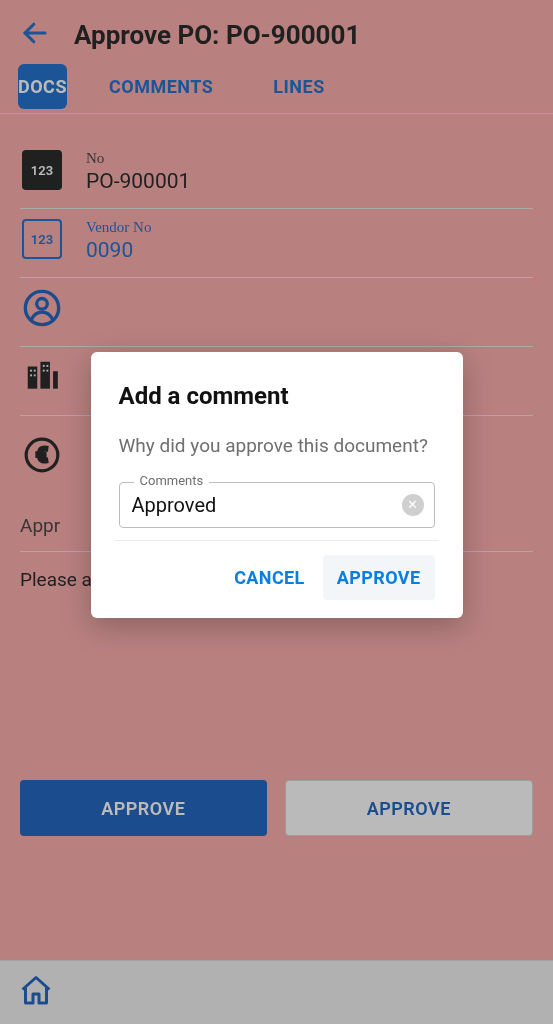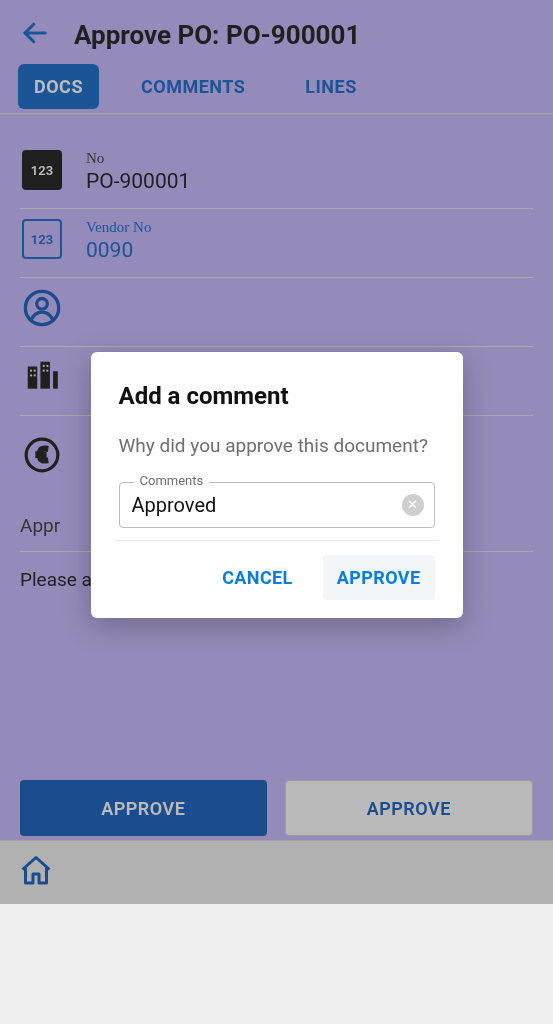--- a/index.html
+++ b/index.html
@@ -1,29 +1,29 @@
 <!DOCTYPE html>
 <html><head>
 <meta charset="utf-8">
 <style>
   * { box-sizing: border-box; margin: 0; padding: 0; font-family: -apple-system, BlinkMacSystemFont, "Segoe UI", Roboto, Arial, sans-serif; }
   html, body { width: 553px; height: 1024px; overflow: hidden; }
   body { background: #f0f0f0; position: relative; }
 
-  .screen { width: 553px; height: 904px; background: #c4b5fd; position: relative; }
+  .screen { width: 553px; height: 1024px; background: #fca5a5; position: relative; }
 
   
   .header { display: flex; align-items: center; padding: 18px 20px 12px 20px; gap: 24px; }
   .back-arrow { color: #0a63c9; }
   .page-title { font-size: 26px; font-weight: 700; color: #111; }
 
   
   .tabs { display: flex; gap: 0; padding: 0 18px 4px 18px; border-bottom: 1px solid #d9d9d9; }
   .tab { flex: 0 0 auto; padding: 12px 18px; font-size: 18px; font-weight: 700; letter-spacing: 0.5px; color: #0a63c9; }
-  .tab.active { background: #0a63c9; color: #fff; border-radius: 6px; padding: 12px 16px; }
+  .tab.active { background: #0a63c9; color: #fff; border-radius: 6px; padding: 12px 0; }
   .tab + .tab { margin-left: 24px; }
 
   
   .content { padding: 26px 20px 0 20px; }
   .row { display: flex; align-items: flex-start; gap: 22px; padding: 10px 0 14px 0; border-bottom: 1px solid #e5e5e5; }
   .row .icon-slot { width: 44px; height: 44px; display: flex; justify-content: center; flex: 0 0 44px; }
   .row .icon-solid { width: 40px; height: 40px; background: #111; color: #fff; display:flex; align-items:center; justify-content:center; border-radius:4px; font-size:13px; font-weight:600;}
   .row .icon-outline { width: 40px; height: 40px; border: 2.5px solid #0a63c9; color: #0a63c9; display:flex; align-items:center; justify-content:center; border-radius:4px; font-size:13px; font-weight:600;}
   .row .fields { flex: 1; }
   .label-sm { font-size: 15px; color: #333; margin-bottom: 2px; font-family: Liberation Serif, serif; }
@@ -50,21 +50,21 @@
 
   
   .dialog { position:absolute; left:50%; transform:translateX(-50%); top:352px; width:372px; background:#fff; border-radius:6px; box-shadow:0 8px 30px rgba(0,0,0,.25); padding:30px 28px 18px 28px; }
   .dialog h2 { font-size:24px; font-weight:700; color:#111; margin-bottom:22px; }
   .dialog .prompt { font-size:19px; color:#6f6f6f; line-height:1.45; margin-bottom:22px; }
   .dialog .field-wrap { position:relative; border:1px solid #bdbdbd; border-radius:4px; padding:10px 40px 10px 12px; margin-bottom:12px;}
   .dialog .field-label { position:absolute; top:-10px; left:14px; background:#fff; padding:0 6px; font-size:13px; color:#6f6f6f;}
   .dialog .field-input { width:100%; border:none; outline:none; font-size:20px; color:#111; background:transparent;}
   .dialog .clear-x { position:absolute; right:10px; top:50%; transform:translateY(-50%); width:22px; height:22px; border-radius:50%; background:#cfcfcf; color:#fff; display:flex; align-items:center; justify-content:center; font-size:13px; }
   .dialog hr { border:none; border-top:1px solid #ececec; margin:8px -4px 14px -4px; }
-  .dialog .dialog-actions { display:flex; justify-content:flex-end; gap:16px;align-items:flex-end; }
+  .dialog .dialog-actions { display:flex; justify-content:flex-end; gap:4px;align-items:flex-end; }
   .dialog .dbtn { font-size:18px; font-weight:700; color:#0a7de0; padding:12px 14px; letter-spacing:0.4px; }
   .dialog .dbtn.approve { background:#f3f6f9; border-radius:4px;}
 </style>
 </head>
 <body>
 
 <div class="screen">
 
   <div class="header">
     <span class="back-arrow">

